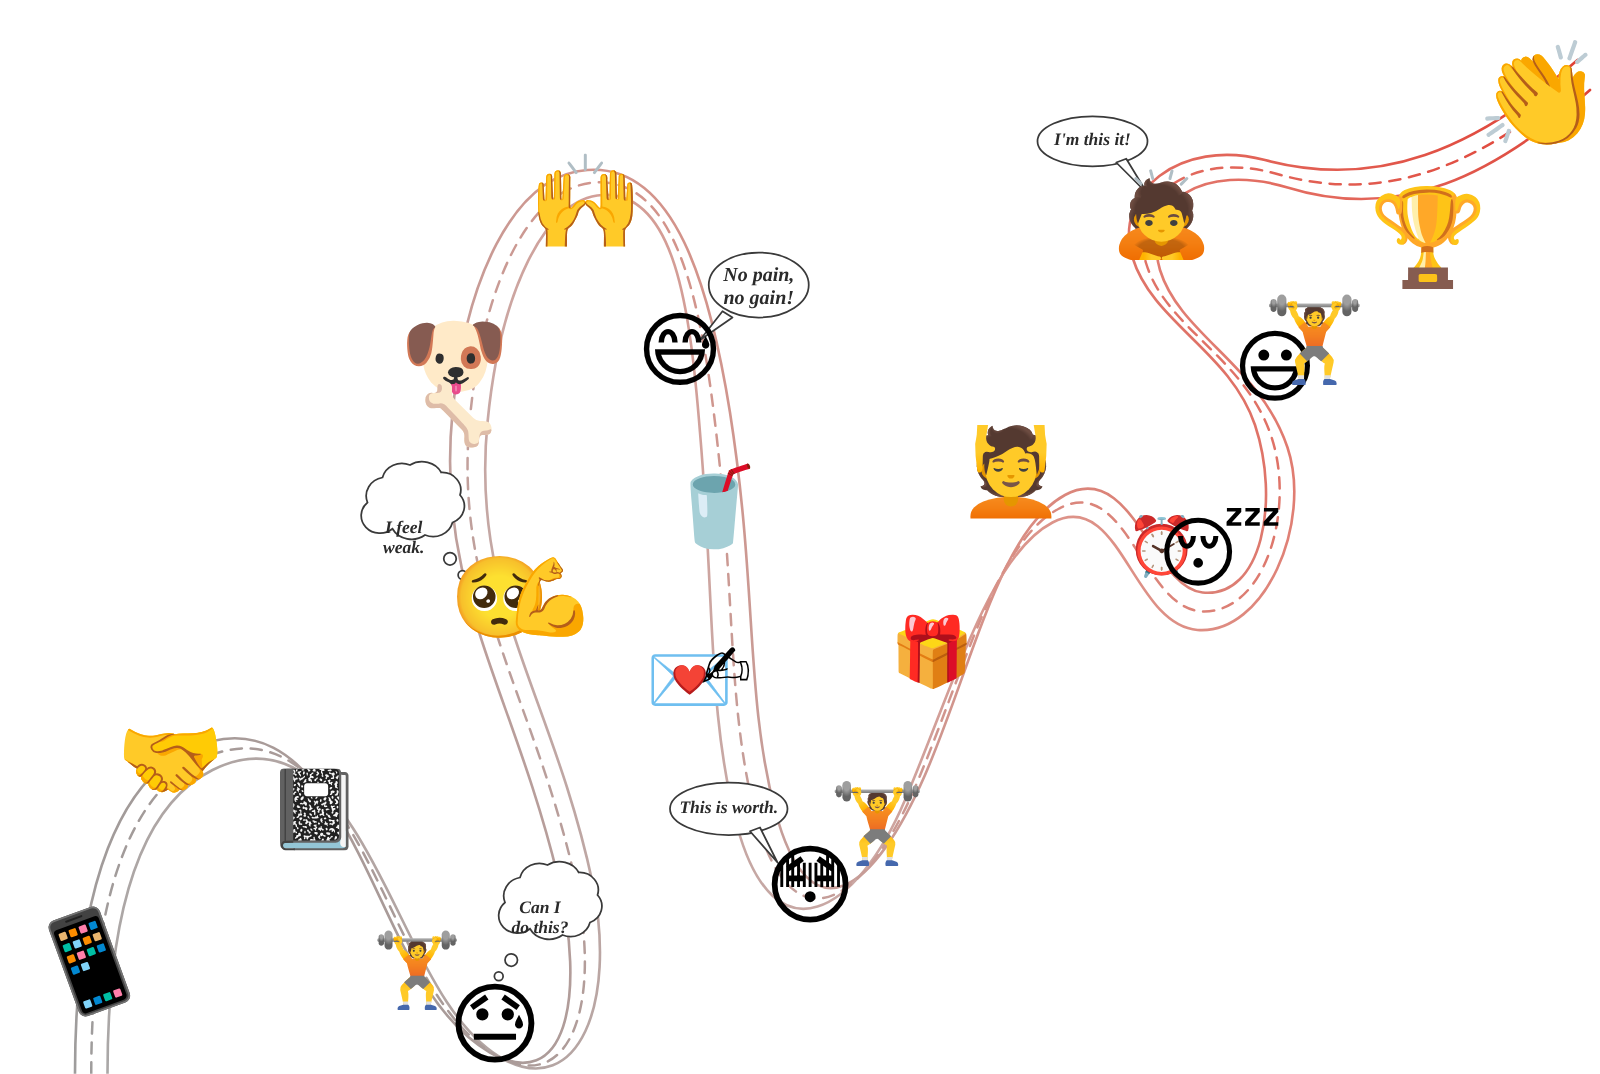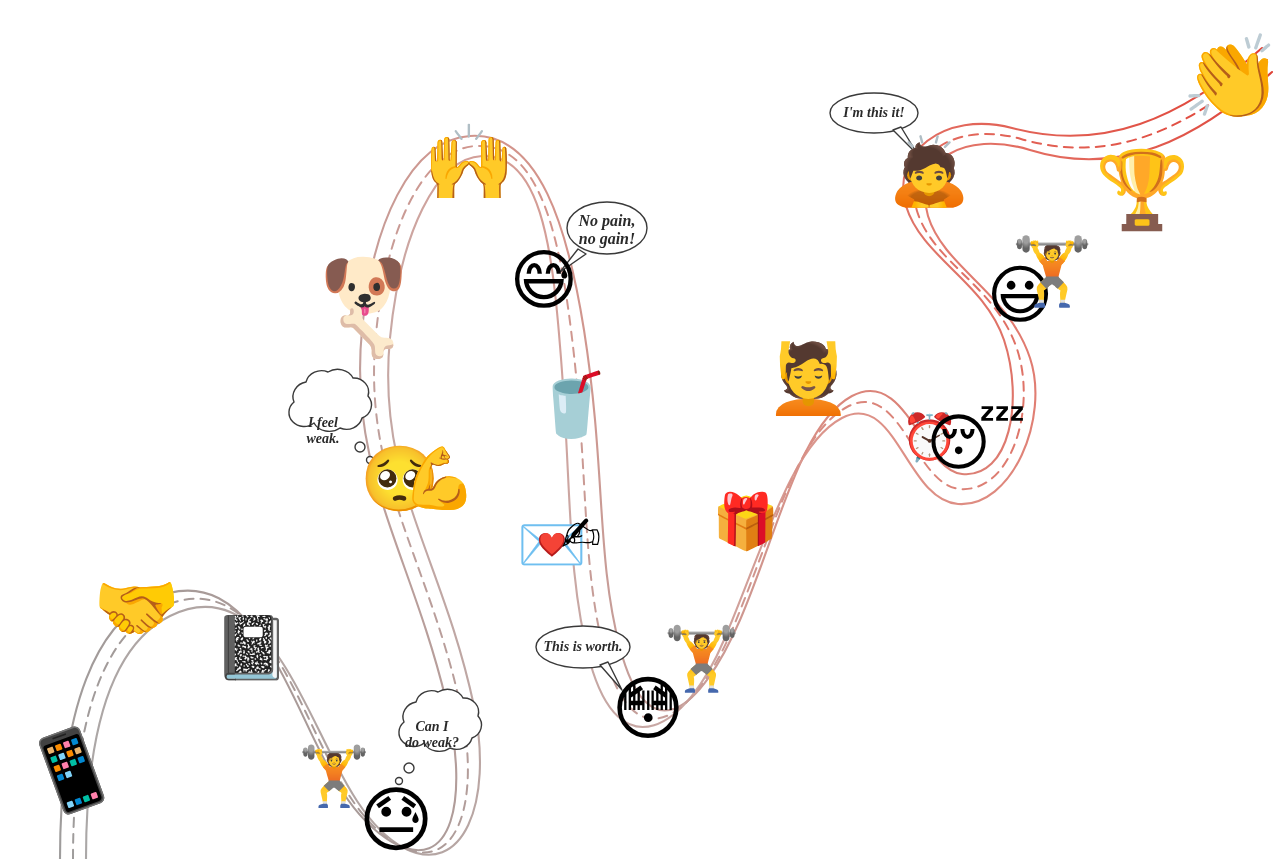--- a/index.html
+++ b/index.html
@@ -132,21 +132,21 @@
 
       <g>
         <path d="M874,93 a44,20 0 1 1 0,40 a44,20 0 1 1 0,-40 z"></path>
         <path d="M893,130 L918,155 L901,127 Z" stroke-linejoin="round"></path>
       </g>
     </g>
   </svg>
 
   <div class="node" style="left:432px;top:735px;width:86px;">
     <div class="bubble-text" style="font-size:14px;">Can I
-do weak?</div>
+do this?</div>
   </div>
   <div class="node" style="left:323px;top:415px;width:86px;margin-top:16px;">
     <div class="bubble-text" style="font-size:14px;">I feel
 weak.</div>
   </div>
   <div class="node" style="left:607px;top:230px;width:90px;">
     <div class="bubble-text" style="font-size:16px;">No pain,
 no gain!</div>
   </div>
   <div class="node" style="left:583px;top:647px;width:100px;">

